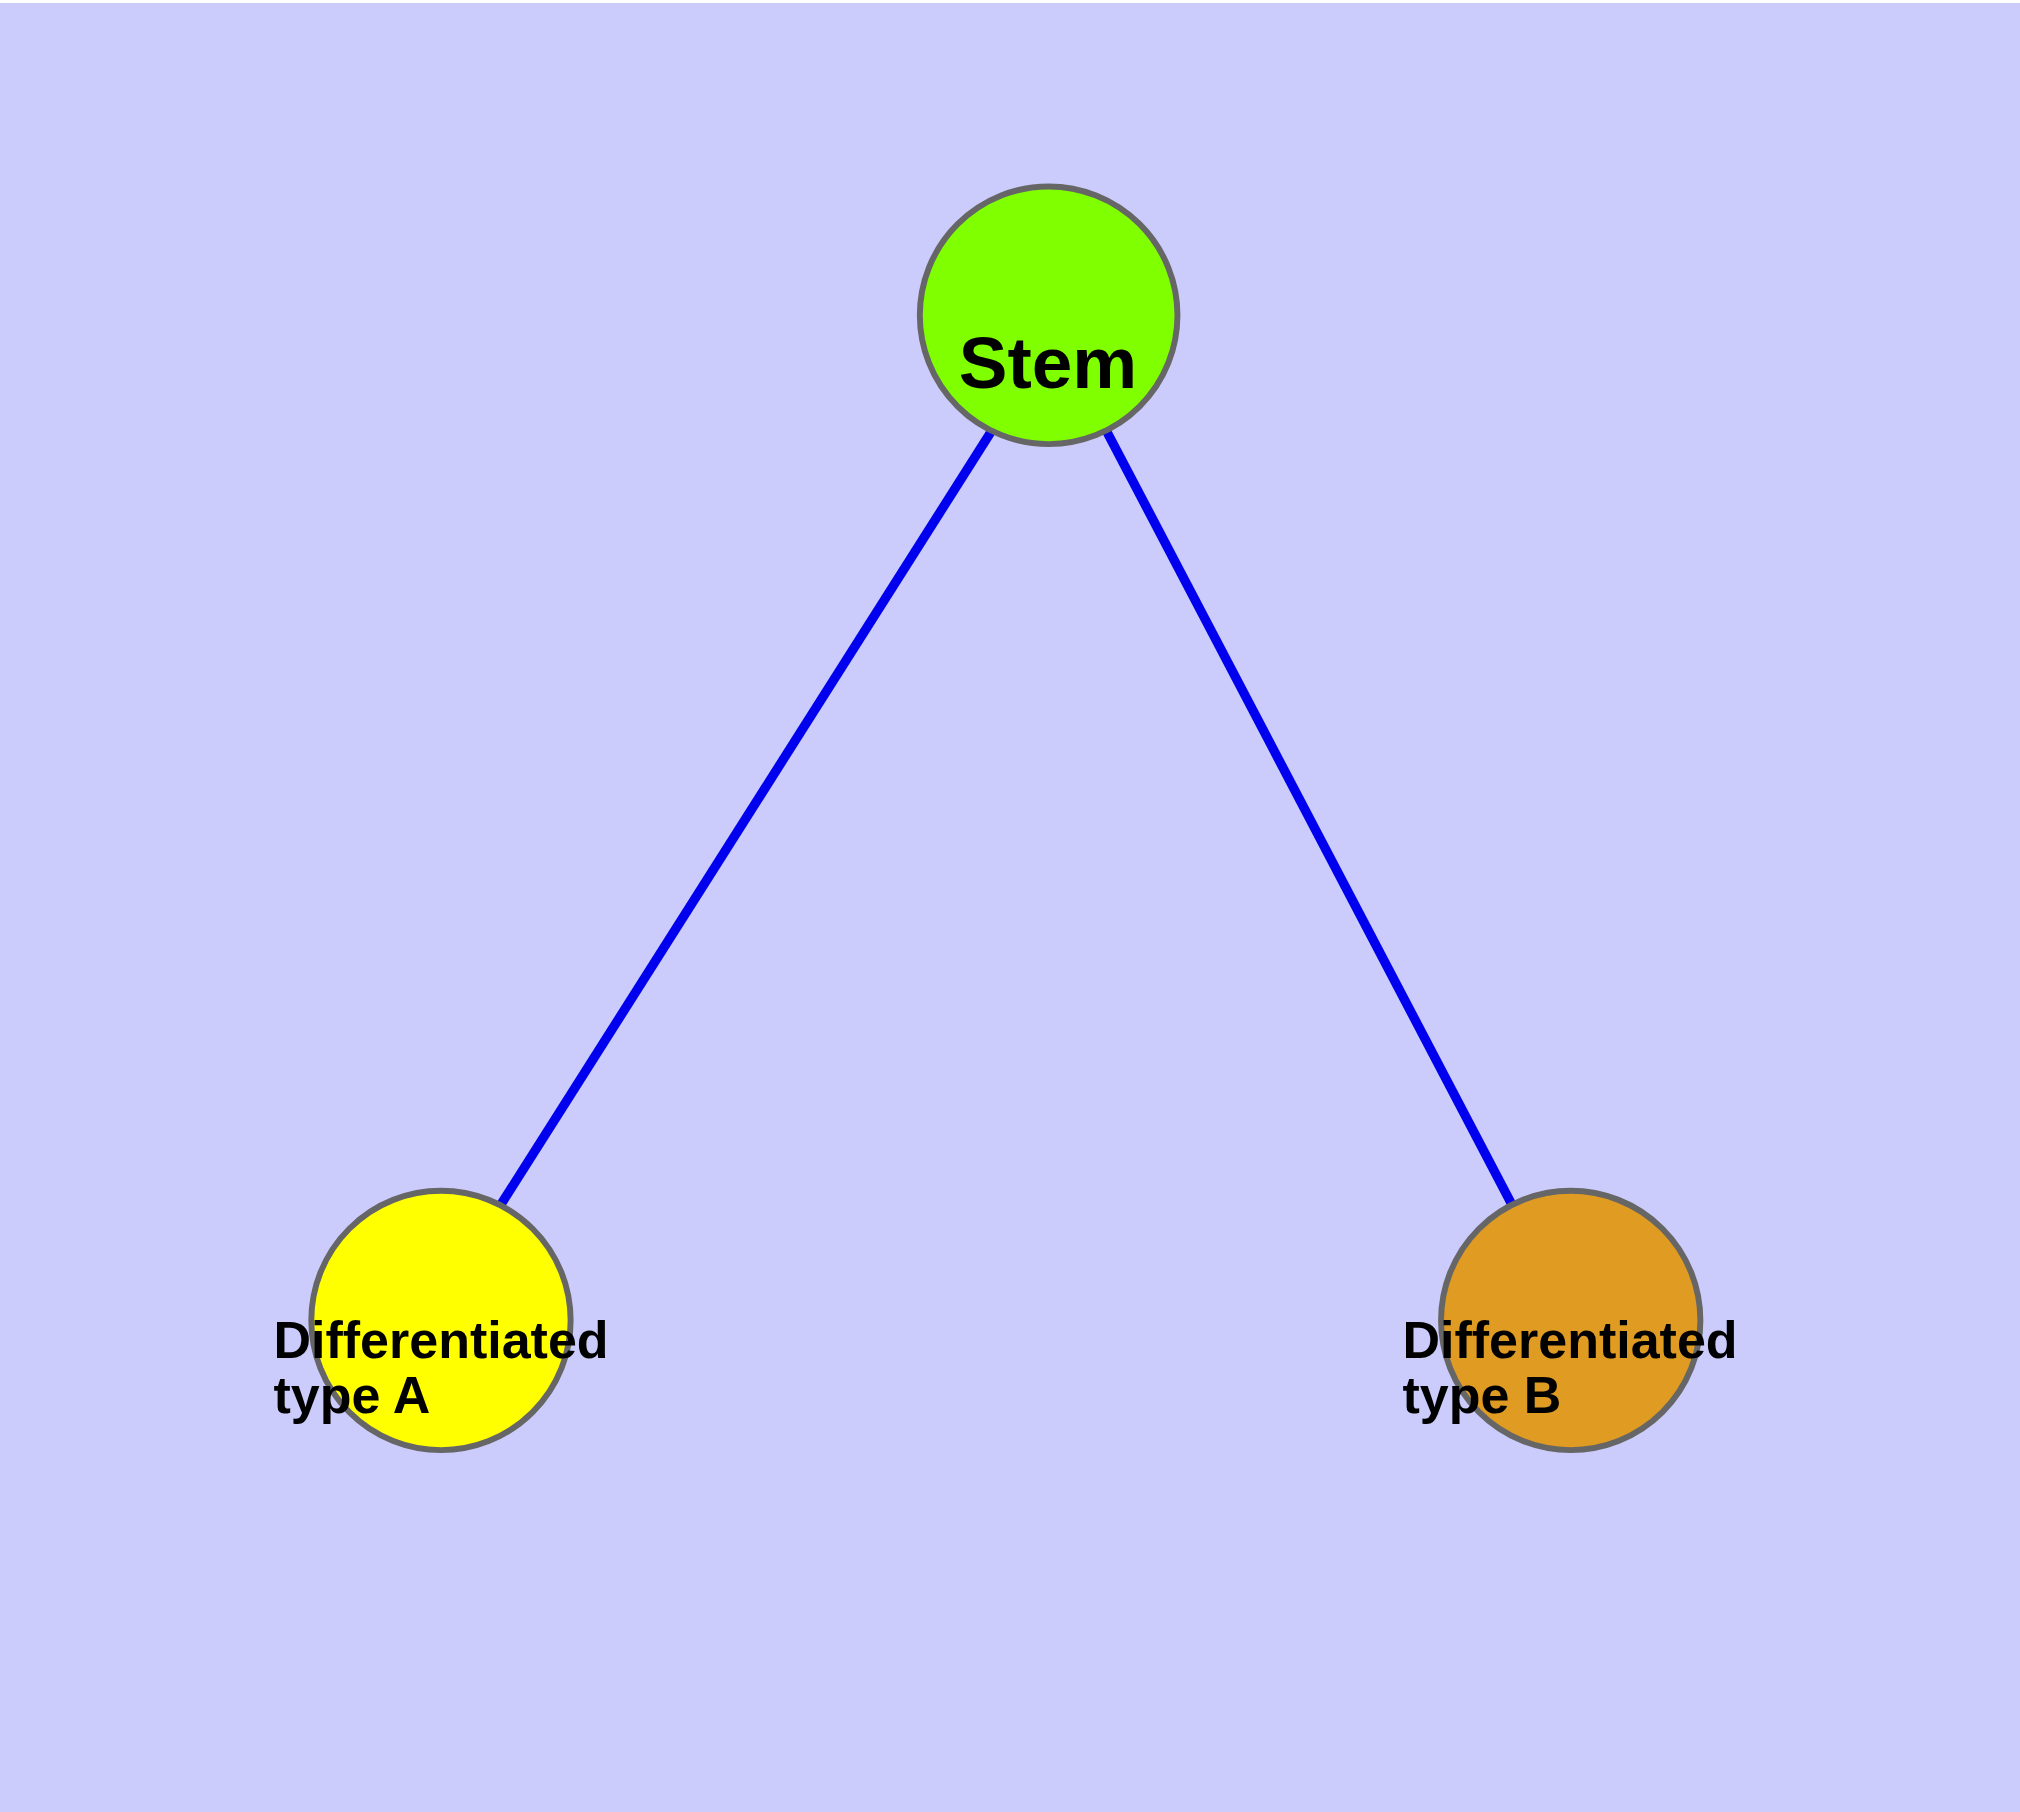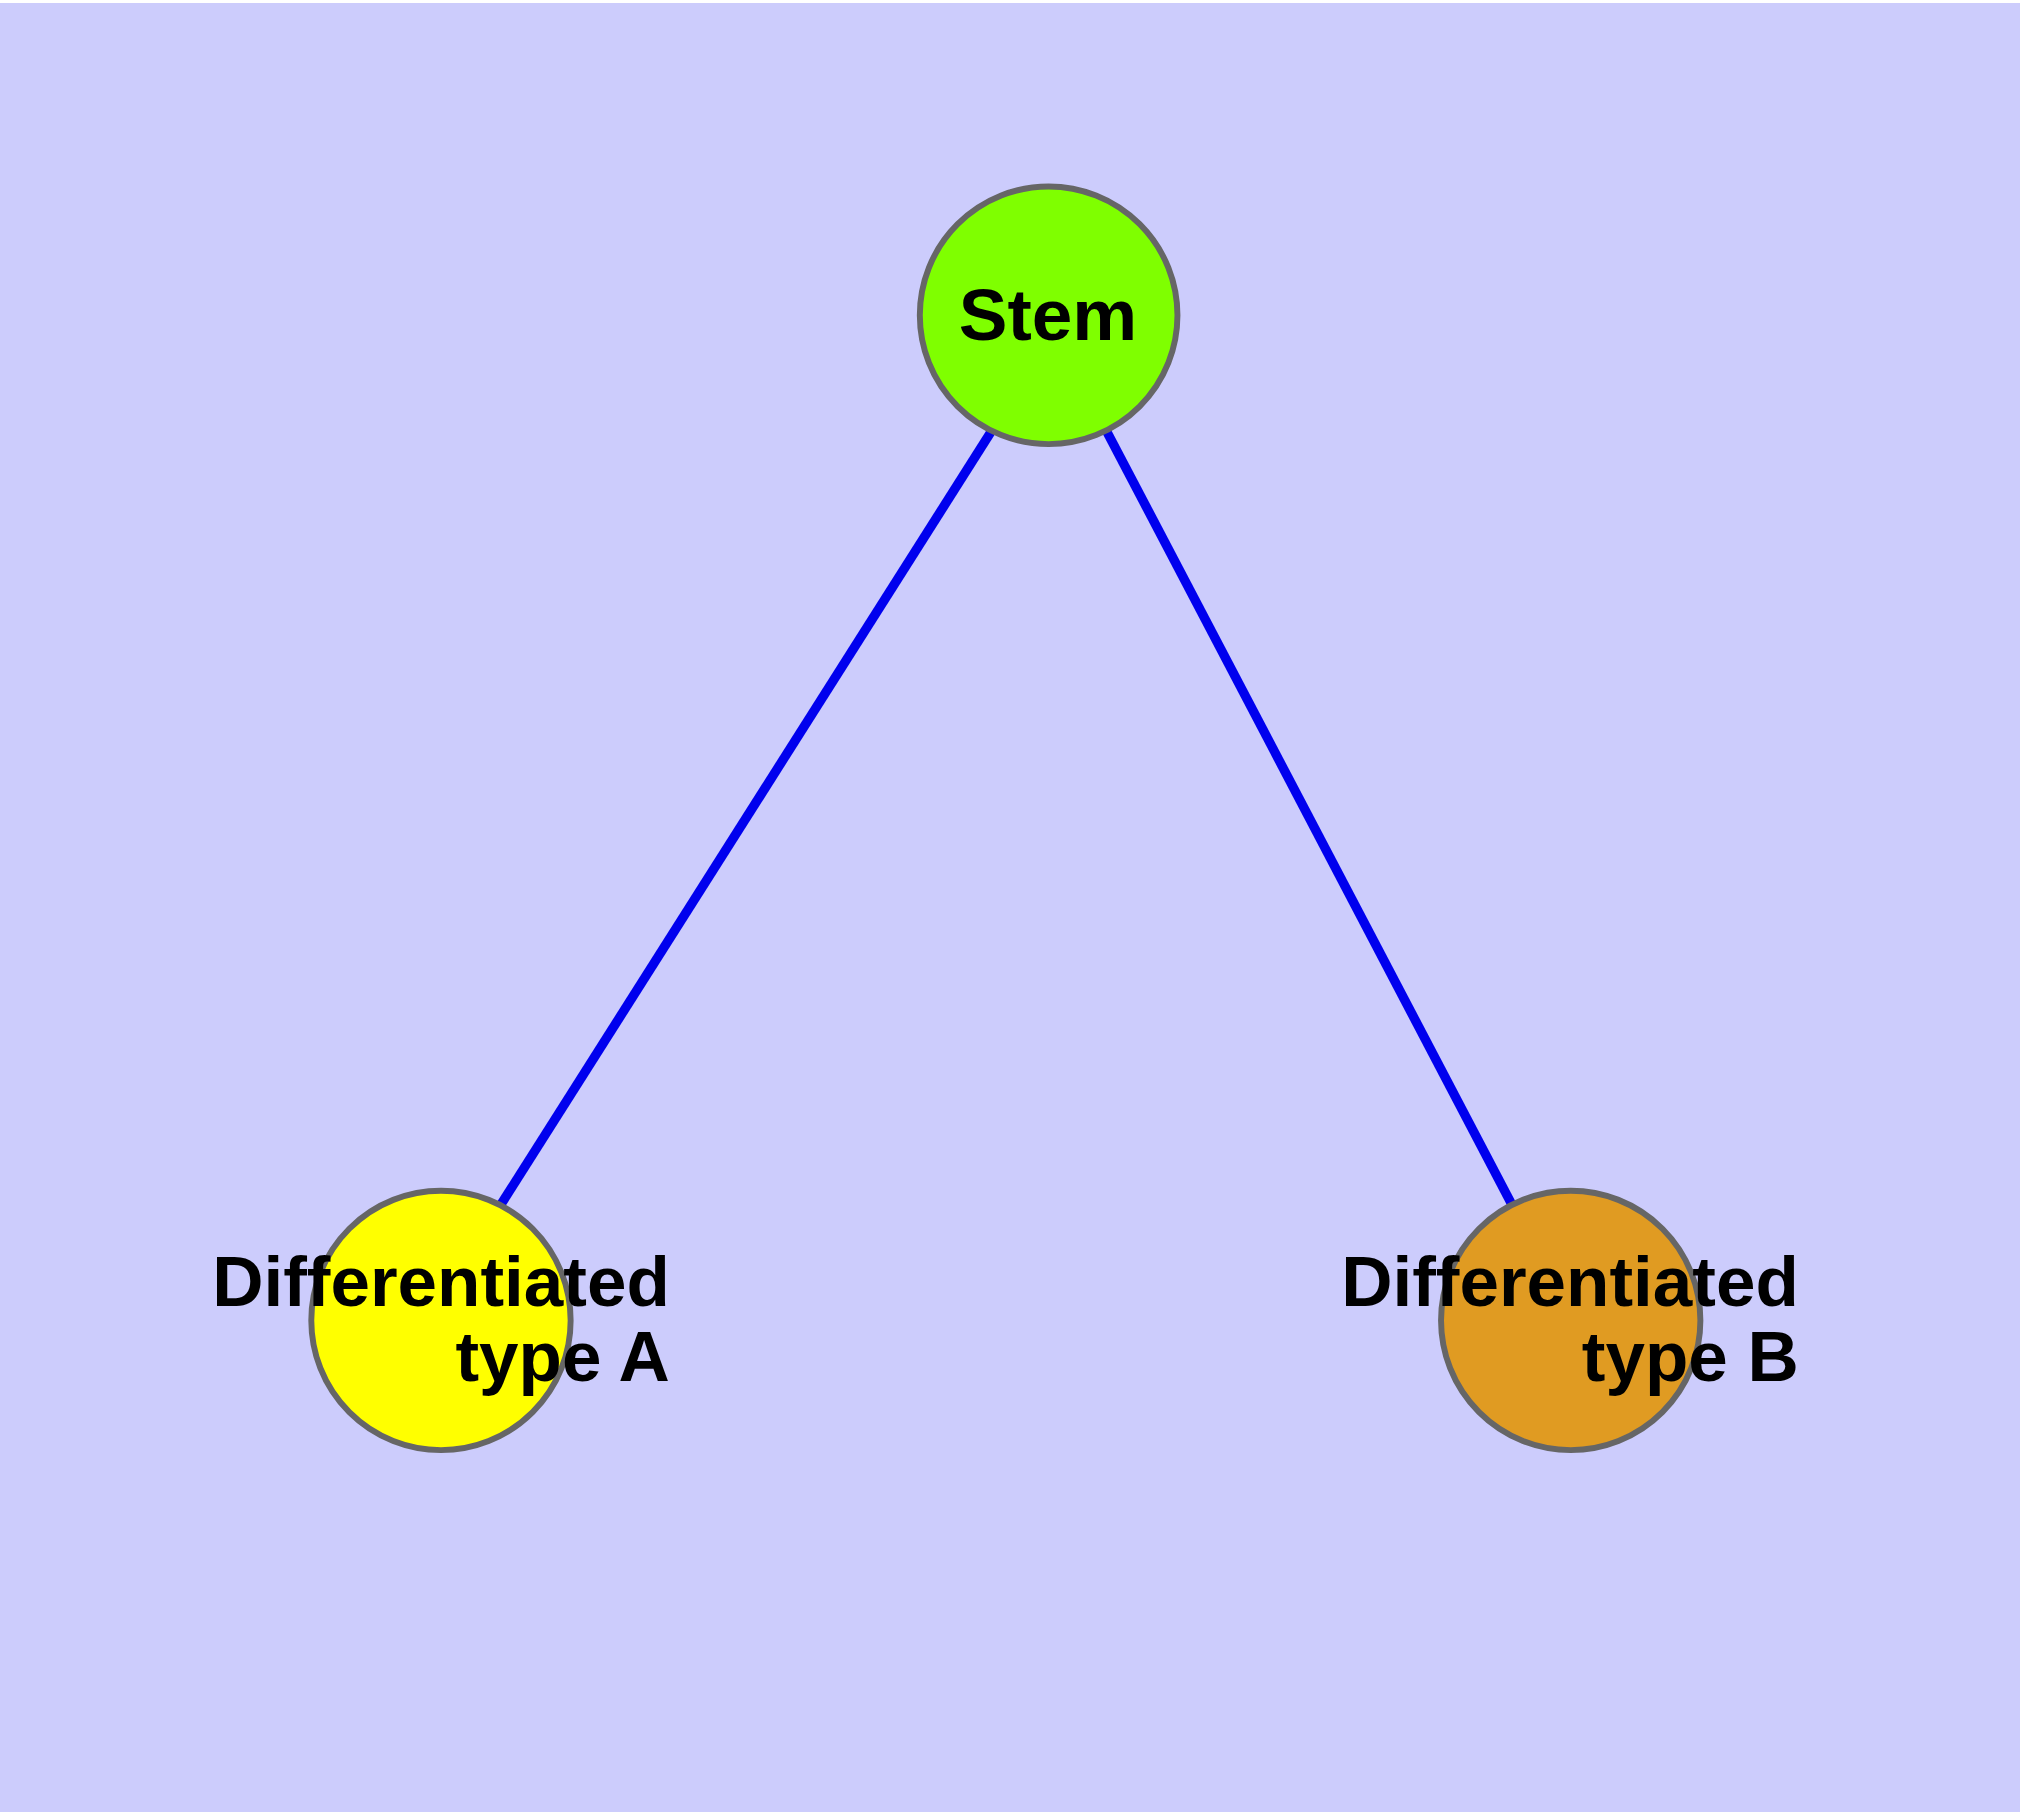--- a/index.html
+++ b/index.html
@@ -25,33 +25,34 @@
   }
   #graph-svg {
     position: absolute;
     left: 0;
     top: 0;
     width: 2021px;
     height: 1812px;
   }
   .node-label {
     position: absolute;
-    text-align: right;
+    text-align: left;
     font-weight: bold;
     color: #000000;
     line-height: 1.05;
     white-space: pre;
     pointer-events: none;
     transform: translate(-50%, -50%);
+    margin-top: 48px;
   }
   .node-label.root {
     font-size: 73px;
   }
   .node-label.leaf {
-    font-size: 71px;
+    font-size: 52px;
   }
 </style>
 </head>
 <body>
 
 <div id="canvas" style="width: 2021px; height: 1812px; background: rgb(255, 255, 255);">
 
   <div id="plot-bg" style="background: rgb(204, 204, 252);"></div>
 
   <svg id="graph-svg" viewBox="0 0 2384 2138">

